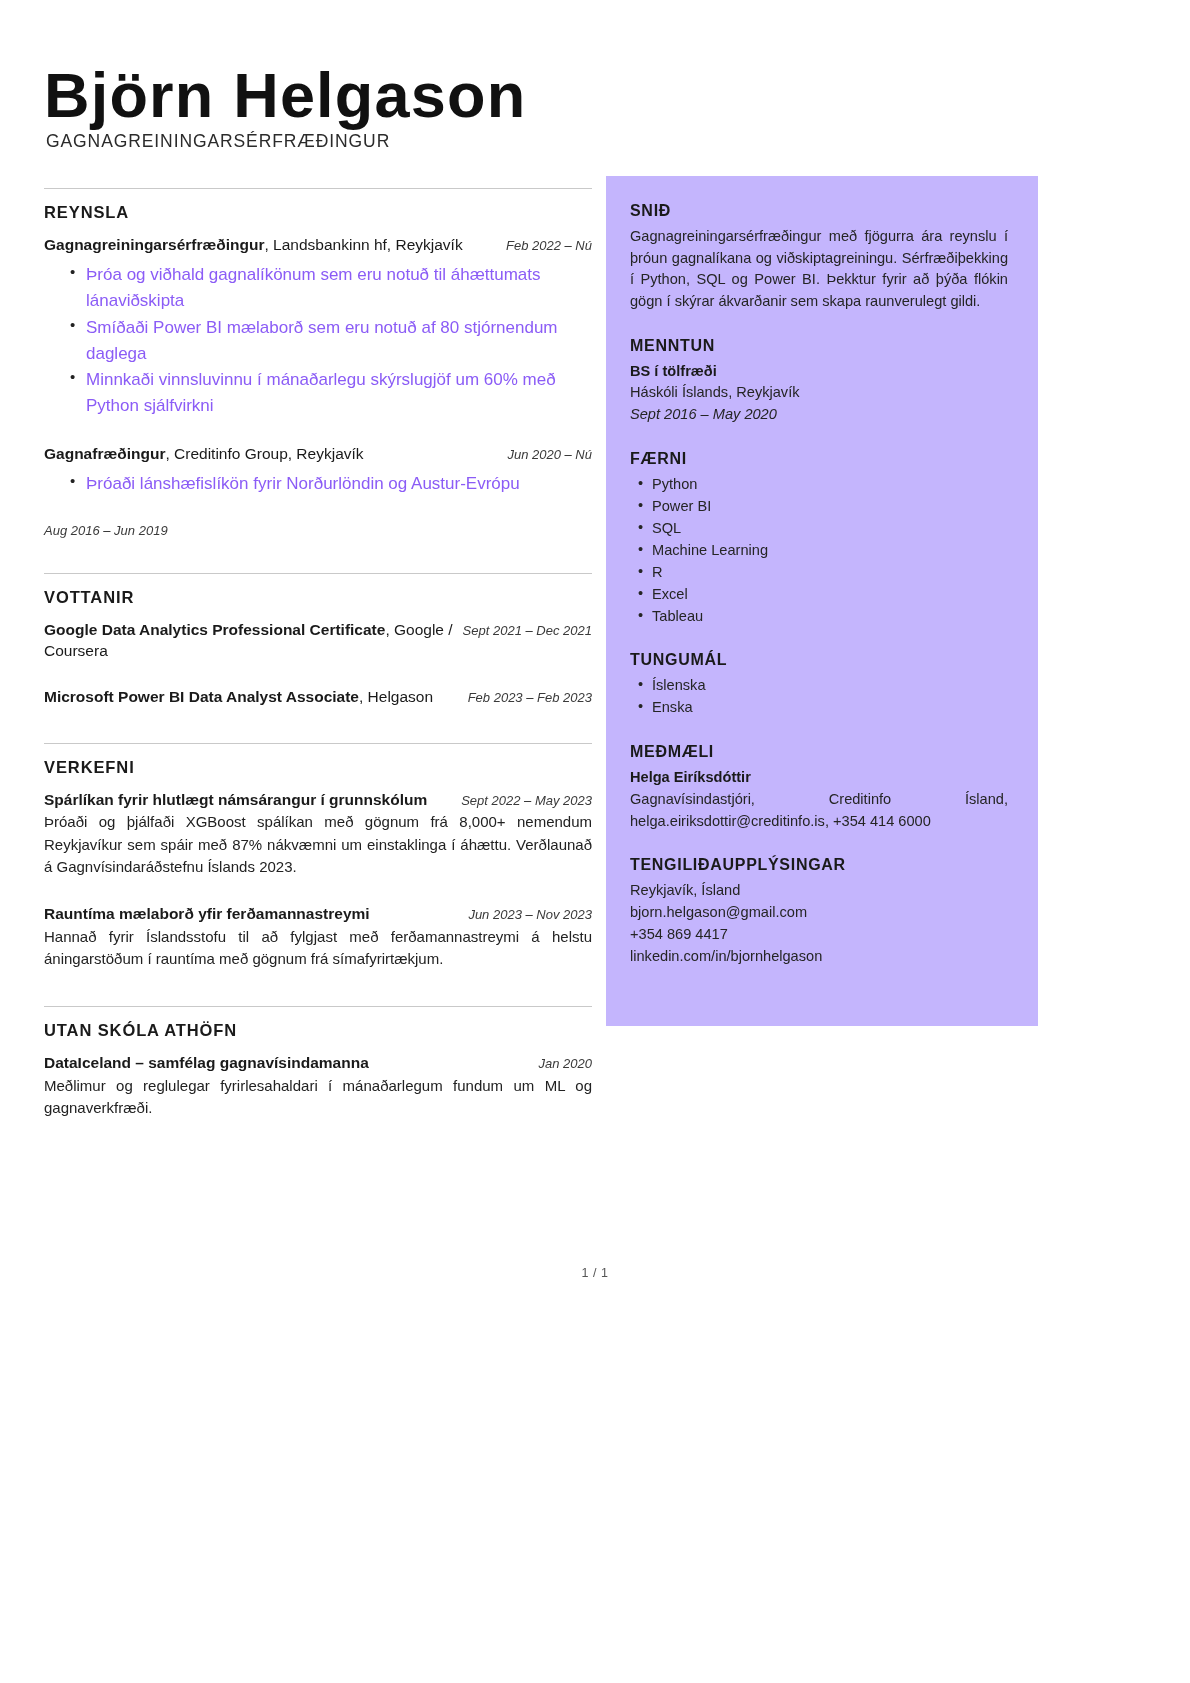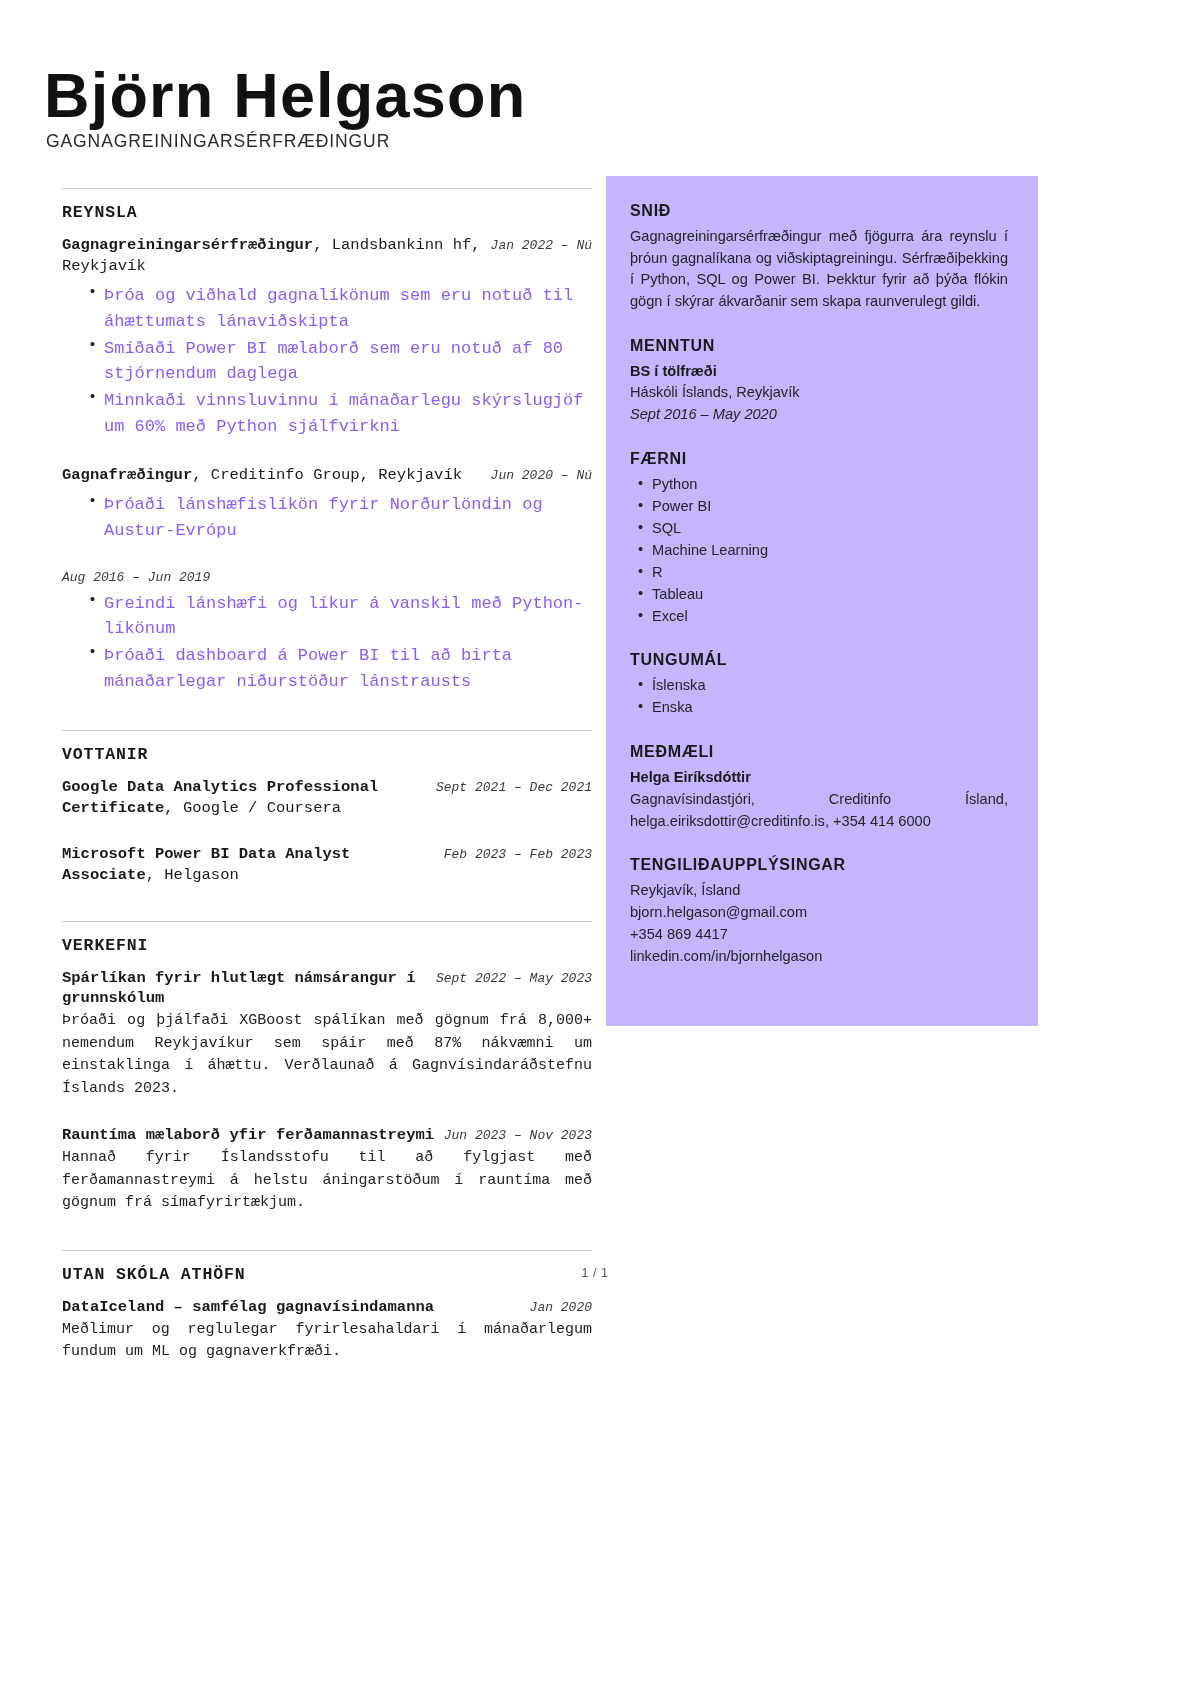--- a/index.html
+++ b/index.html
@@ -44,23 +44,22 @@
   }
 
   
   .columns {
     display: flex;
     align-items: flex-start;
     margin-top: 36px;
   }
   .left-col {
     width: 592px;
-    padding-left: 62px;
+    padding-left: 44px;
     box-sizing: border-box;
-    font-family: Liberation Mono, monospace;
   }
   .spacer-col { width: 14px; flex: none; }
   .right-col {
     width: 432px;
     background: #c4b5fd;
     box-sizing: border-box;
     padding: 26px 30px 34px 24px;
     margin-top: -12px;
     min-height: 806px;
   }
@@ -206,21 +205,21 @@
 
     <div class="left-col">
 
       <div class="sec">
         <hr class="rule">
         <div class="sec-title">REYNSLA</div>
 
         <div class="entry">
           <div class="entry-head">
             <div class="entry-title"><b>Gagnagreiningarsérfræðingur</b><span class="plain">, Landsbankinn hf, Reykjavík</span></div>
-            <div class="entry-date">Jan 2022 – Nú</div>
+            <div class="entry-date">Feb 2022 – Nú</div>
           </div>
           <ul class="bullets">
             <li>Þróa og viðhald gagnalíkönum sem eru notuð til áhættumats lánaviðskipta</li>
             <li>Smíðaði Power BI mælaborð sem eru notuð af 80 stjórnendum daglega</li>
             <li>Minnkaði vinnsluvinnu í mánaðarlegu skýrslugjöf um 60% með Python sjálfvirkni</li>
           </ul>
         </div>
 
         <div class="gap-sm"></div>
 
@@ -233,24 +232,20 @@
             <li>Þróaði lánshæfislíkön fyrir Norðurlöndin og Austur-Evrópu</li>
           </ul>
         </div>
 
         <div class="gap-sm"></div>
 
         <div class="entry">
           <div class="entry-head">
             <div class="entry-date">Aug 2016 – Jun 2019</div>
           </div>
-          <ul class="bullets">
-            <li>Greindi lánshæfi og líkur á vanskil með Python-líkönum</li>
-            <li>Þróaði dashboard á Power BI til að birta mánaðarlegar niðurstöður lánstrausts</li>
-          </ul>
         </div>
       </div>
 
       <div class="gap-md"></div>
 
       <div class="sec">
         <hr class="rule">
         <div class="sec-title">VOTTANIR</div>
 
         <div class="entry">
@@ -329,22 +324,22 @@
       </div>
 
       <div class="r-sec">
         <div class="r-title">FÆRNI</div>
         <ul class="r-list">
           <li>Python</li>
           <li>Power BI</li>
           <li>SQL</li>
           <li>Machine Learning</li>
           <li>R</li>
+          <li>Excel</li>
           <li>Tableau</li>
-          <li>Excel</li>
         </ul>
       </div>
 
       <div class="r-sec">
         <div class="r-title">TUNGUMÁL</div>
         <ul class="r-list">
           <li>Íslenska</li>
           <li>Enska</li>
         </ul>
       </div>

